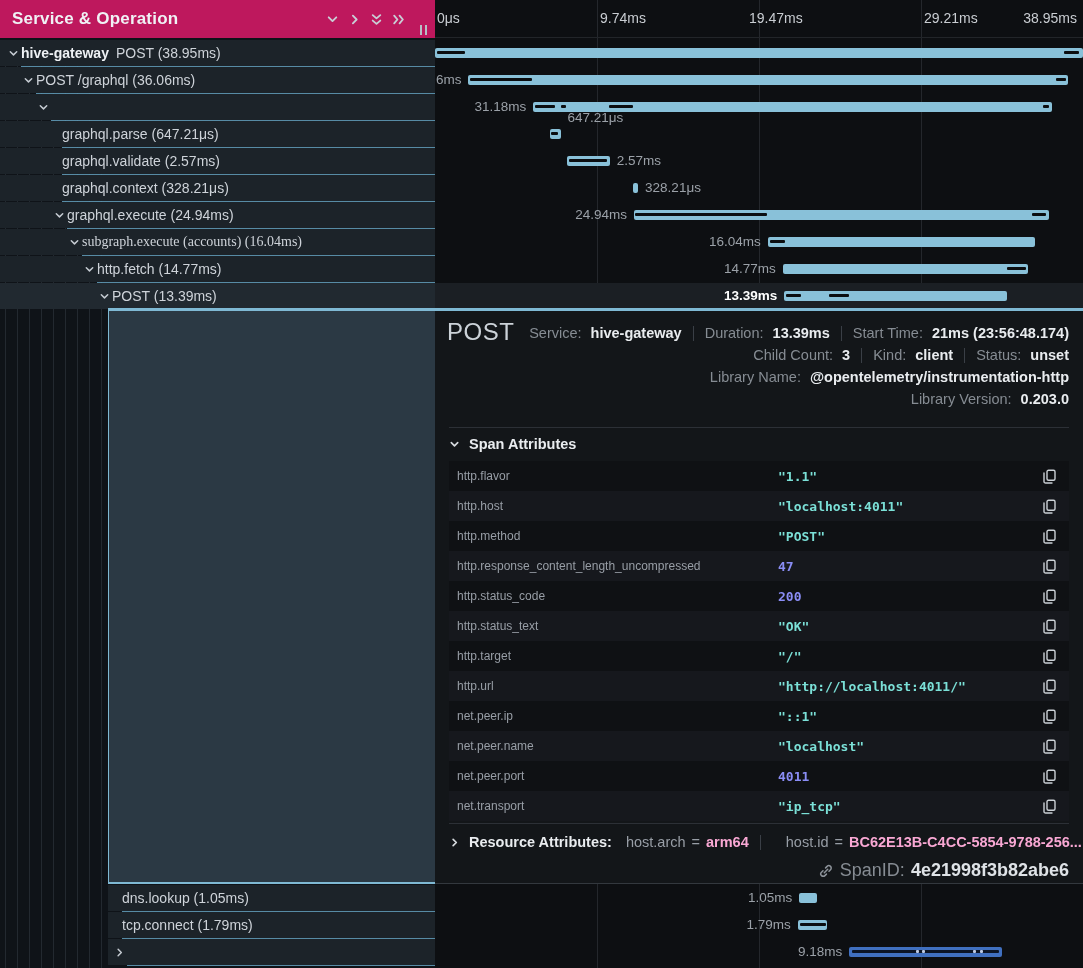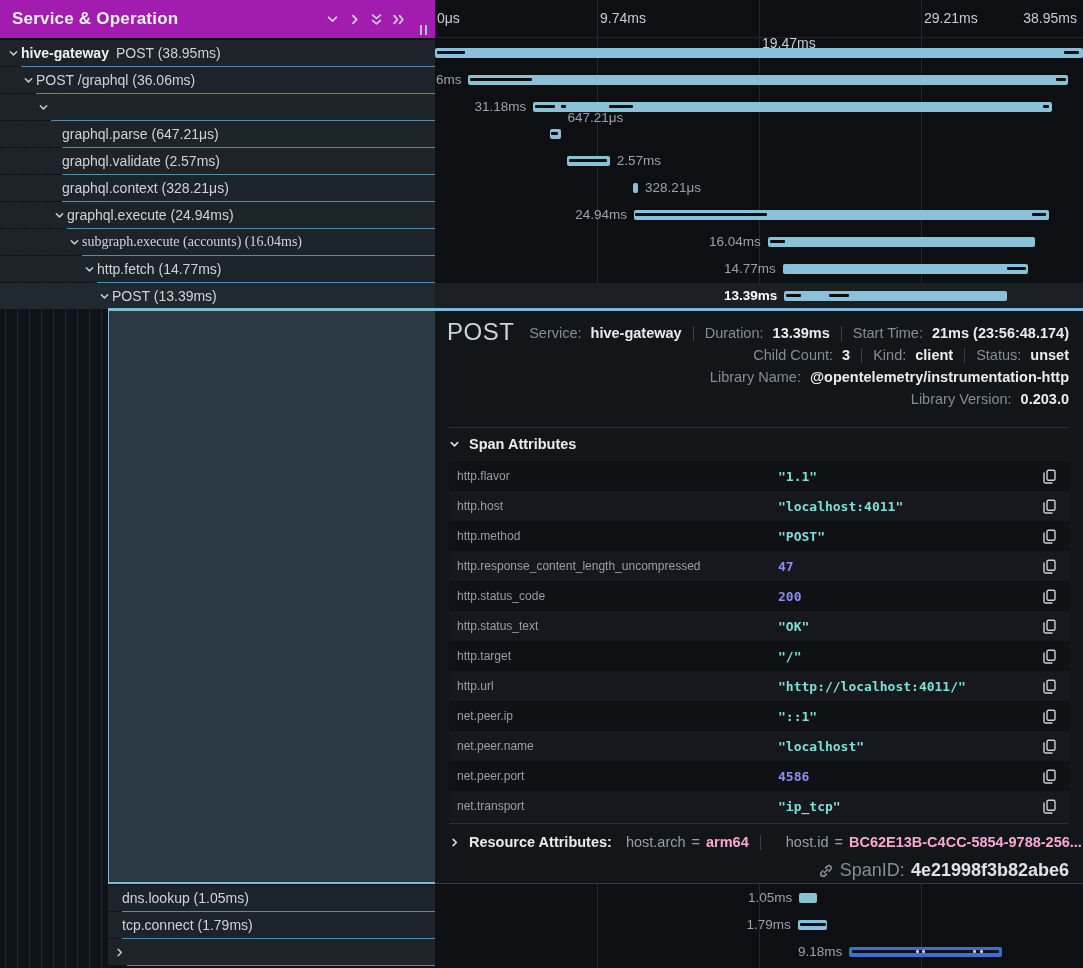--- a/index.html
+++ b/index.html
@@ -3,21 +3,21 @@
 <meta charset="utf-8">
 <style>
   html,body{margin:0;padding:0;background:#0d0f12;}
   *{box-sizing:border-box;}
   #app{position:relative;width:1083px;height:968px;overflow:hidden;background:#0d0f12;
        font-family:"Liberation Sans",sans-serif;color:#ced3d9;}
   .abs{position:absolute;}
   
   #left-base{left:0;top:0;width:435px;height:968px;background:#0f1318;}
   .guide{width:1px;top:40px;bottom:0;background:#232930;}
-  #tree-header{left:0;top:0;width:435px;height:38px;background:#a21caf;display:flex;align-items:center;}
+  #tree-header{left:0;top:0;width:435px;height:38px;background:#be185d;display:flex;align-items:center;}
   #tree-header .title{font-size:17px;font-weight:700;color:#f0f2f5;margin-left:12px;letter-spacing:.2px;}
   .hicon{width:22px;height:22px;display:flex;align-items:center;justify-content:center;cursor:pointer;}
   .hicon svg{stroke:#c9ced6;stroke-width:1.7;fill:none;stroke-linecap:round;stroke-linejoin:round;}
   #resize-handle{display:flex;gap:3px;}
   #resize-handle i{display:block;width:2px;height:10px;background:#b9bfc7;}
   .tree-row{left:0;width:435px;height:27px;cursor:pointer;}
   .tree-row .rowbg{position:absolute;top:0;height:26px;right:0;background:#1c2329;}
   .tree-row .rowline{position:absolute;top:26px;height:1px;right:0;background:rgba(105,170,201,.8);}
   .tree-row .caret{position:absolute;top:7px;width:12px;height:12px;display:flex;align-items:center;justify-content:center;}
   .tree-row .caret svg{stroke:#c6ccd3;stroke-width:1.6;fill:none;stroke-linecap:round;stroke-linejoin:round;}
@@ -89,21 +89,21 @@
     </div>
   <div id="gridlines">
       <div class="abs gridline" style="left: 597px;"></div>
       <div class="abs gridline" style="left: 759px;"></div>
       <div class="abs gridline" style="left: 921px;"></div>
     </div>
 
   <div class="abs" id="ruler">
       <div class="tick" style="left: 2px;">0μs</div>
       <div class="tick" style="left: 165px;">9.74ms</div>
-      <div class="tick" style="left: 327px; margin-top: 25px;">19.47ms</div>
+      <div class="tick" style="left: 314px;">19.47ms</div>
       <div class="tick" style="left: 489px;">29.21ms</div>
       <div class="tick" style="right: 6px;">38.95ms</div>
     </div>
   <div class="abs" id="ruler-sep"></div>
 
   <div class="abs" id="sel-strip" style="left:435px;top:283px;width:648px;height:26px;background:#1b1f24;"></div>
 
   <div id="tree-rows">
       <div class="abs tree-row" style="top: 40px;">
         <div class="rowbg" style="left: 0px;"></div>
@@ -470,21 +470,21 @@
         <span class="v string">"localhost"</span>
         <span class="copy-btn">
           <svg width="13" height="15" viewBox="0 0 13 15">
             <rect x="4" y="1.2" width="8" height="10" rx="1.5"></rect>
             <path d="M9 14H2.6A1.6 1.6 0 0 1 1 12.4V4"></path>
           </svg>
         </span>
       </div>
       <div class="attr-row">
         <span class="k">net.peer.port</span>
-        <span class="v number">4586</span>
+        <span class="v number">4011</span>
         <span class="copy-btn">
           <svg width="13" height="15" viewBox="0 0 13 15">
             <rect x="4" y="1.2" width="8" height="10" rx="1.5"></rect>
             <path d="M9 14H2.6A1.6 1.6 0 0 1 1 12.4V4"></path>
           </svg>
         </span>
       </div>
       <div class="attr-row">
         <span class="k">net.transport</span>
         <span class="v string">"ip_tcp"</span>

